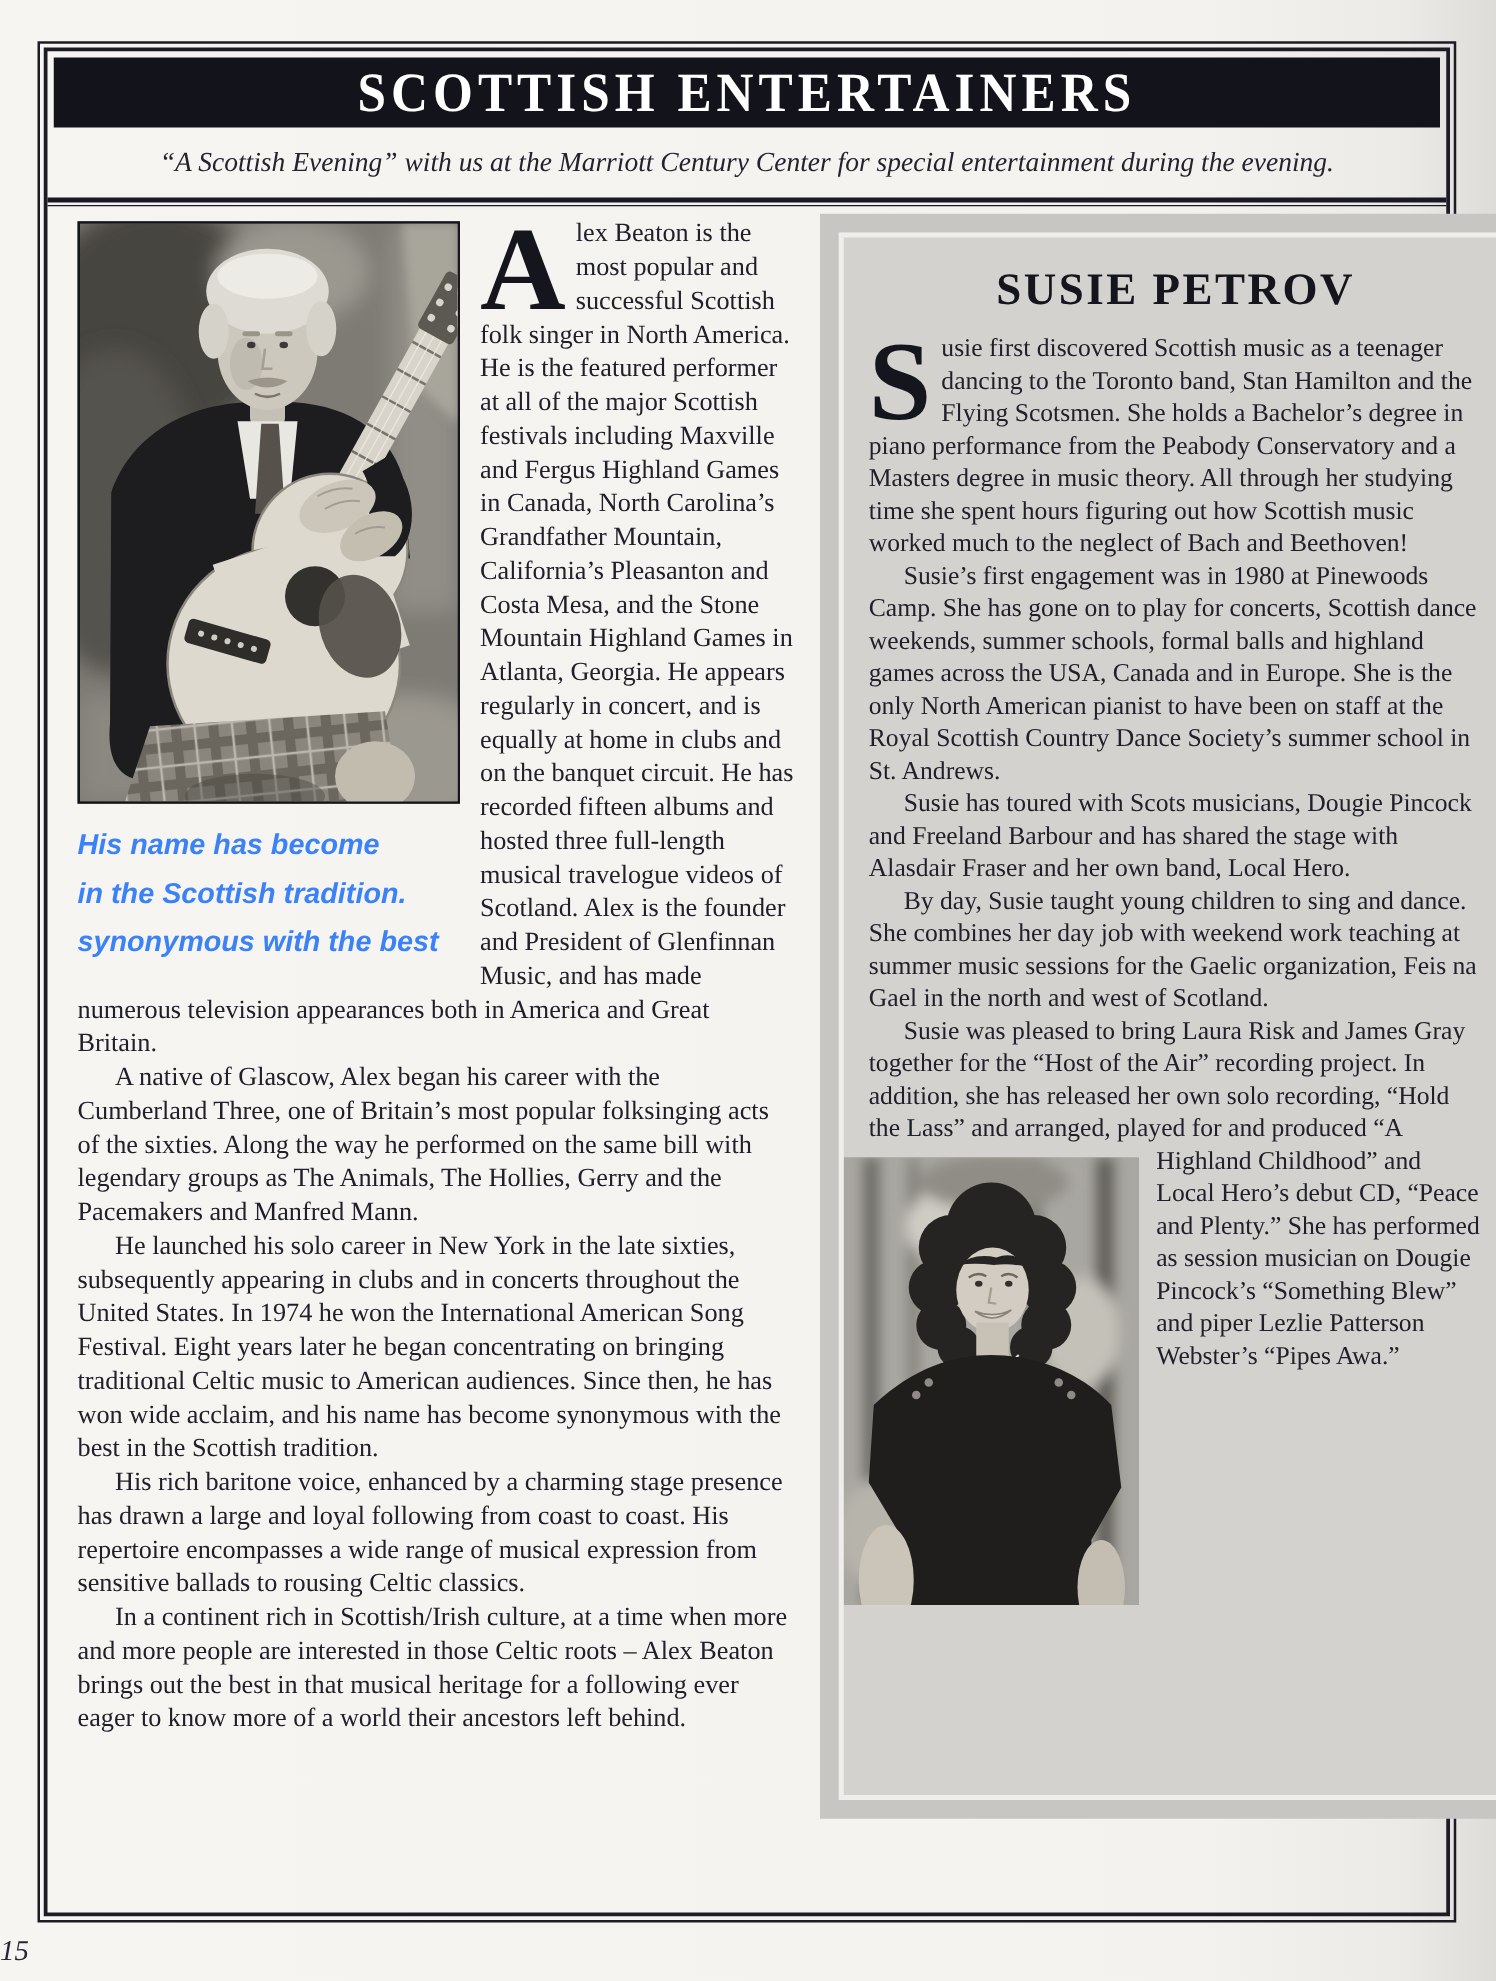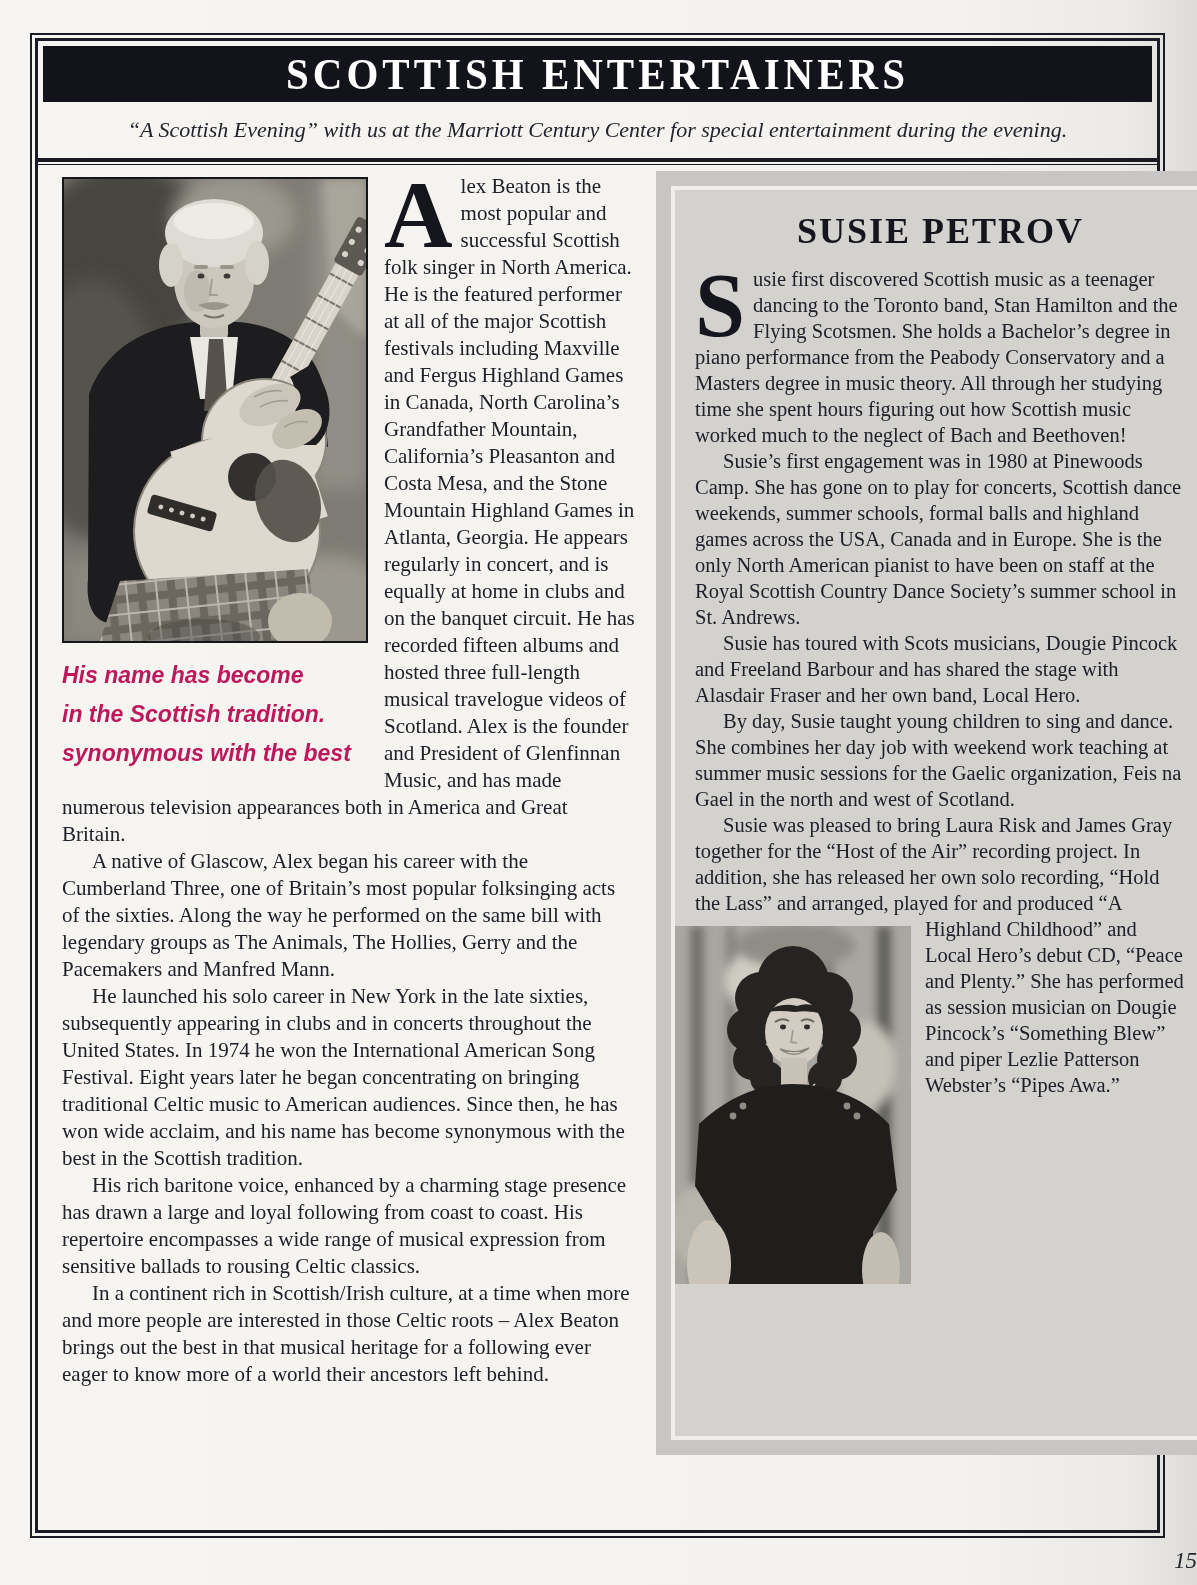--- a/index.html
+++ b/index.html
@@ -70,21 +70,21 @@
   .float-box { float: left; width: 306px; margin: 4px 16px 6px 0; }
   .photo-frame { border: 2px solid #15151c; background: #888; }
   .photo-frame svg { display: block; }
   .pull-quote {
     margin-top: 13px;
     font-family: "Liberation Sans", sans-serif;
     font-weight: bold;
     font-style: italic;
     font-size: 23px;
     line-height: 39px;
-    color: #be185d;
+    color: #3b82f6;
   }
   .dropcap {
     float: left;
     font-weight: bold;
     font-size: 95px;
     line-height: 72px;
     padding: 6px 8px 0 0;
     color: #15151d;
   }
 
@@ -109,21 +109,21 @@
     float: left;
     width: 236px; height: 358px;
     margin: 10px 14px 0 -20px;
     background: #9b9994;
   }
   .susie-photo svg { display: block; }
 
   
   .page-number {
     position: absolute; left: 0; right: 0; top: 1548px;
-    text-align: right;
+    text-align: left;
     font-style: italic;
     font-size: 23px;
     color: #26262e;
   }
 </style>
 </head>
 <body>
 
 <div class="frame">
   <div class="frame-inner">

